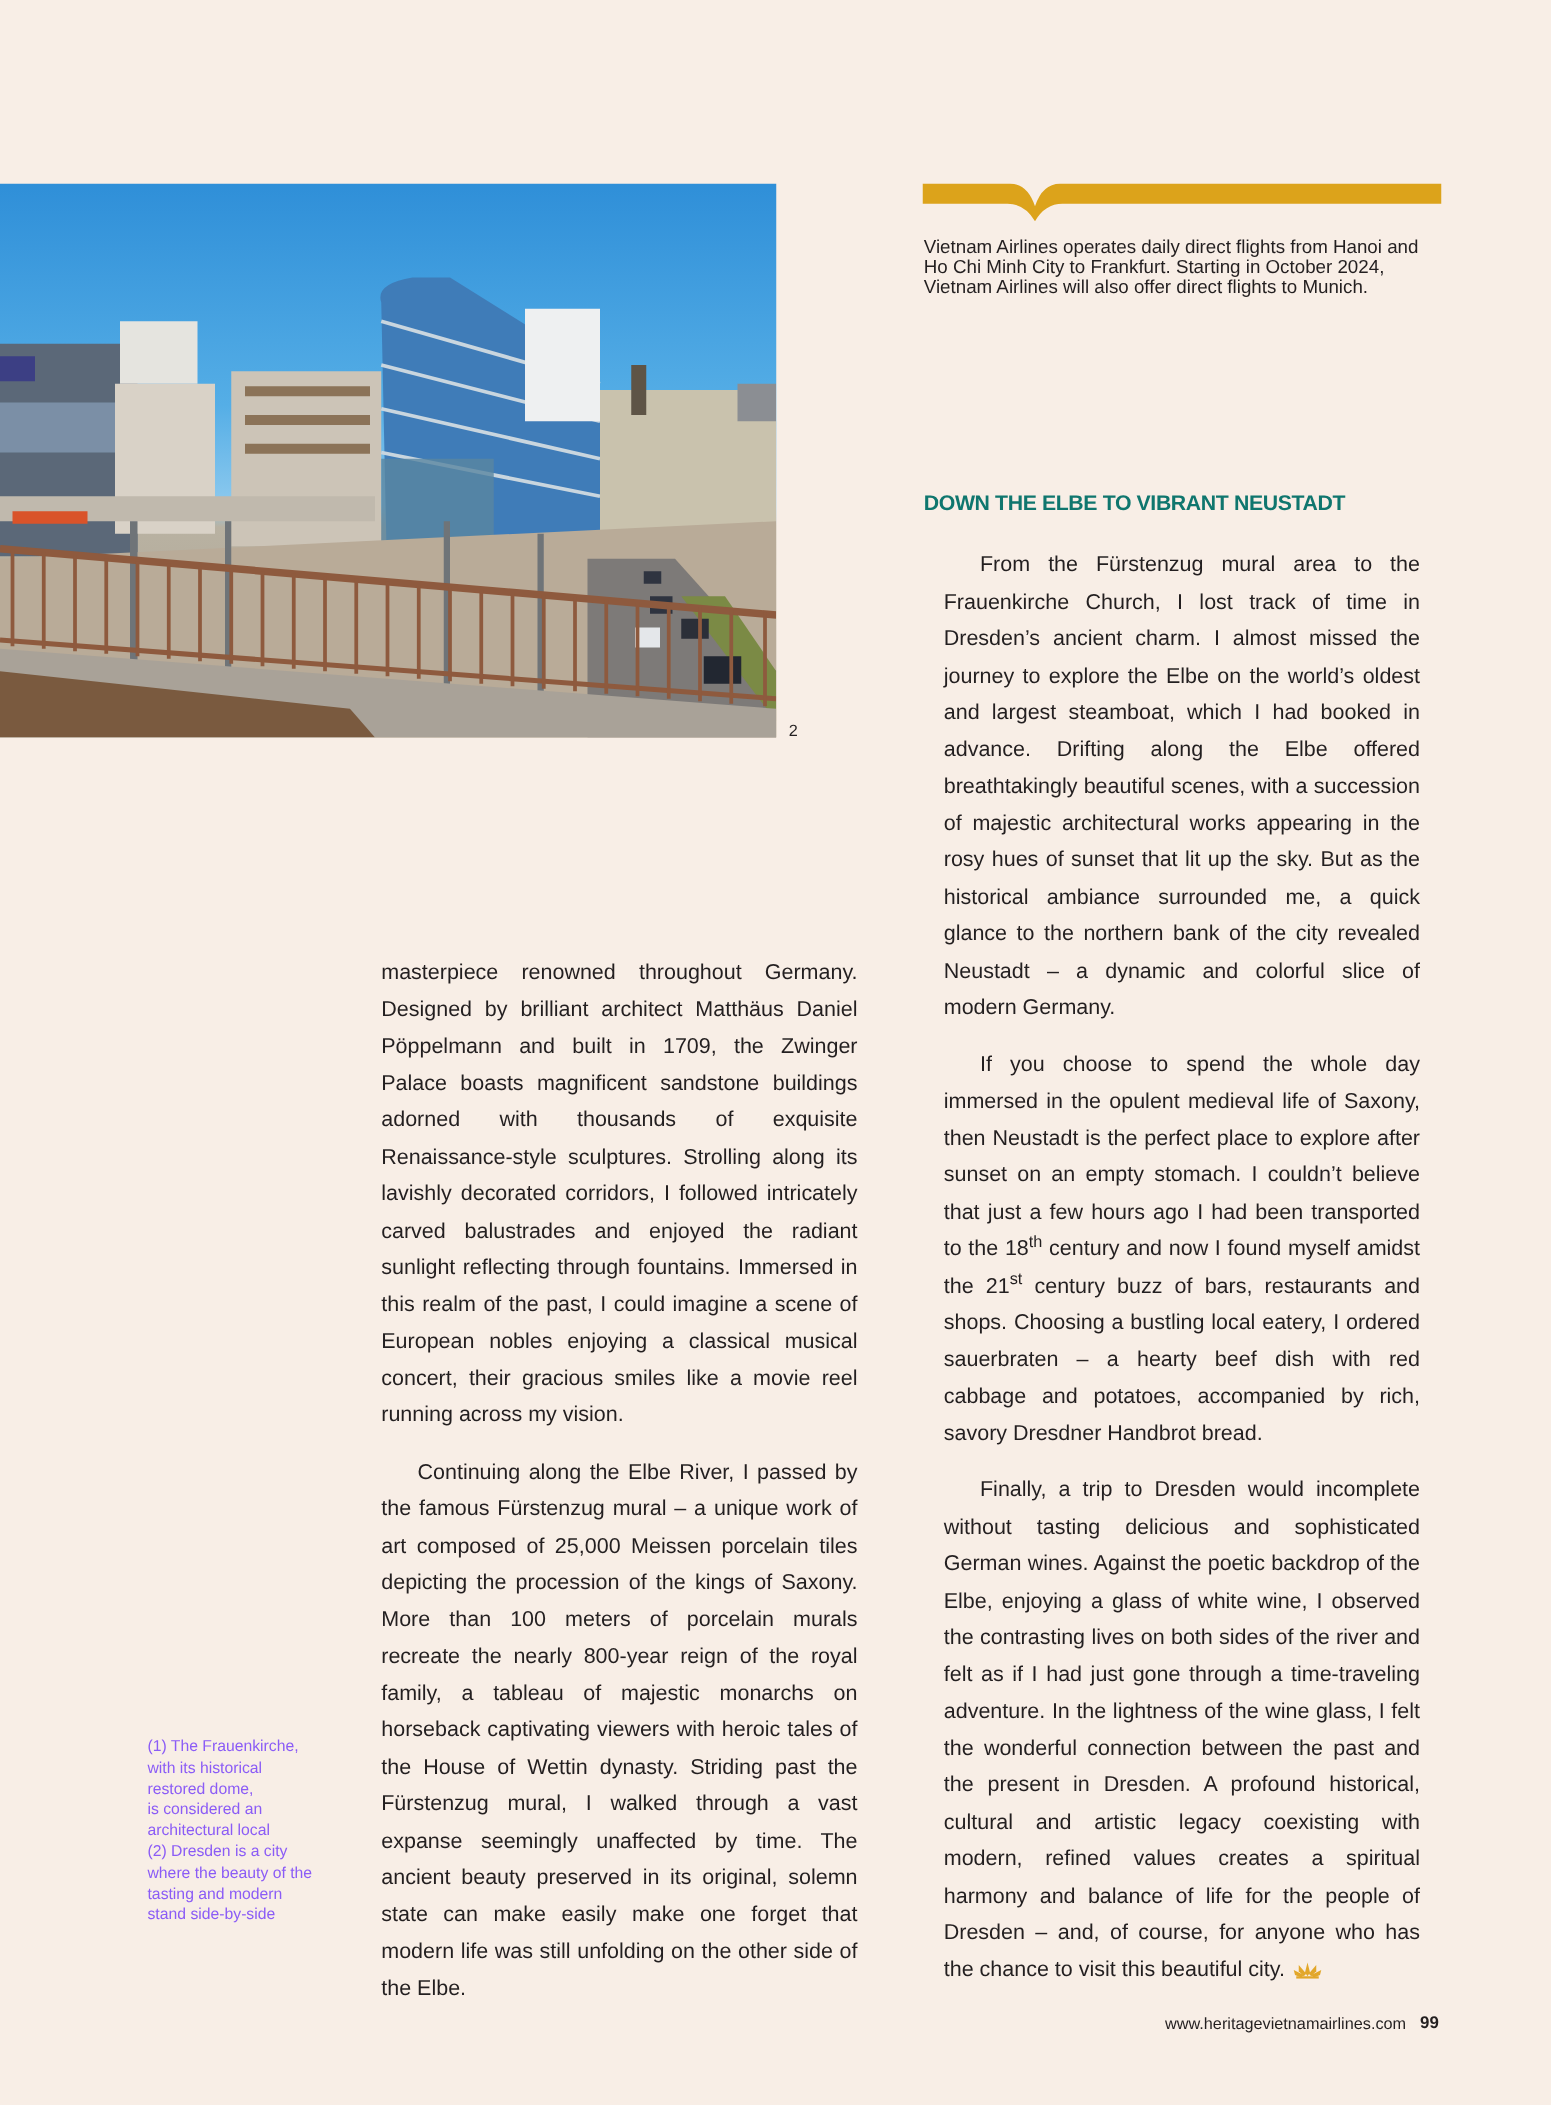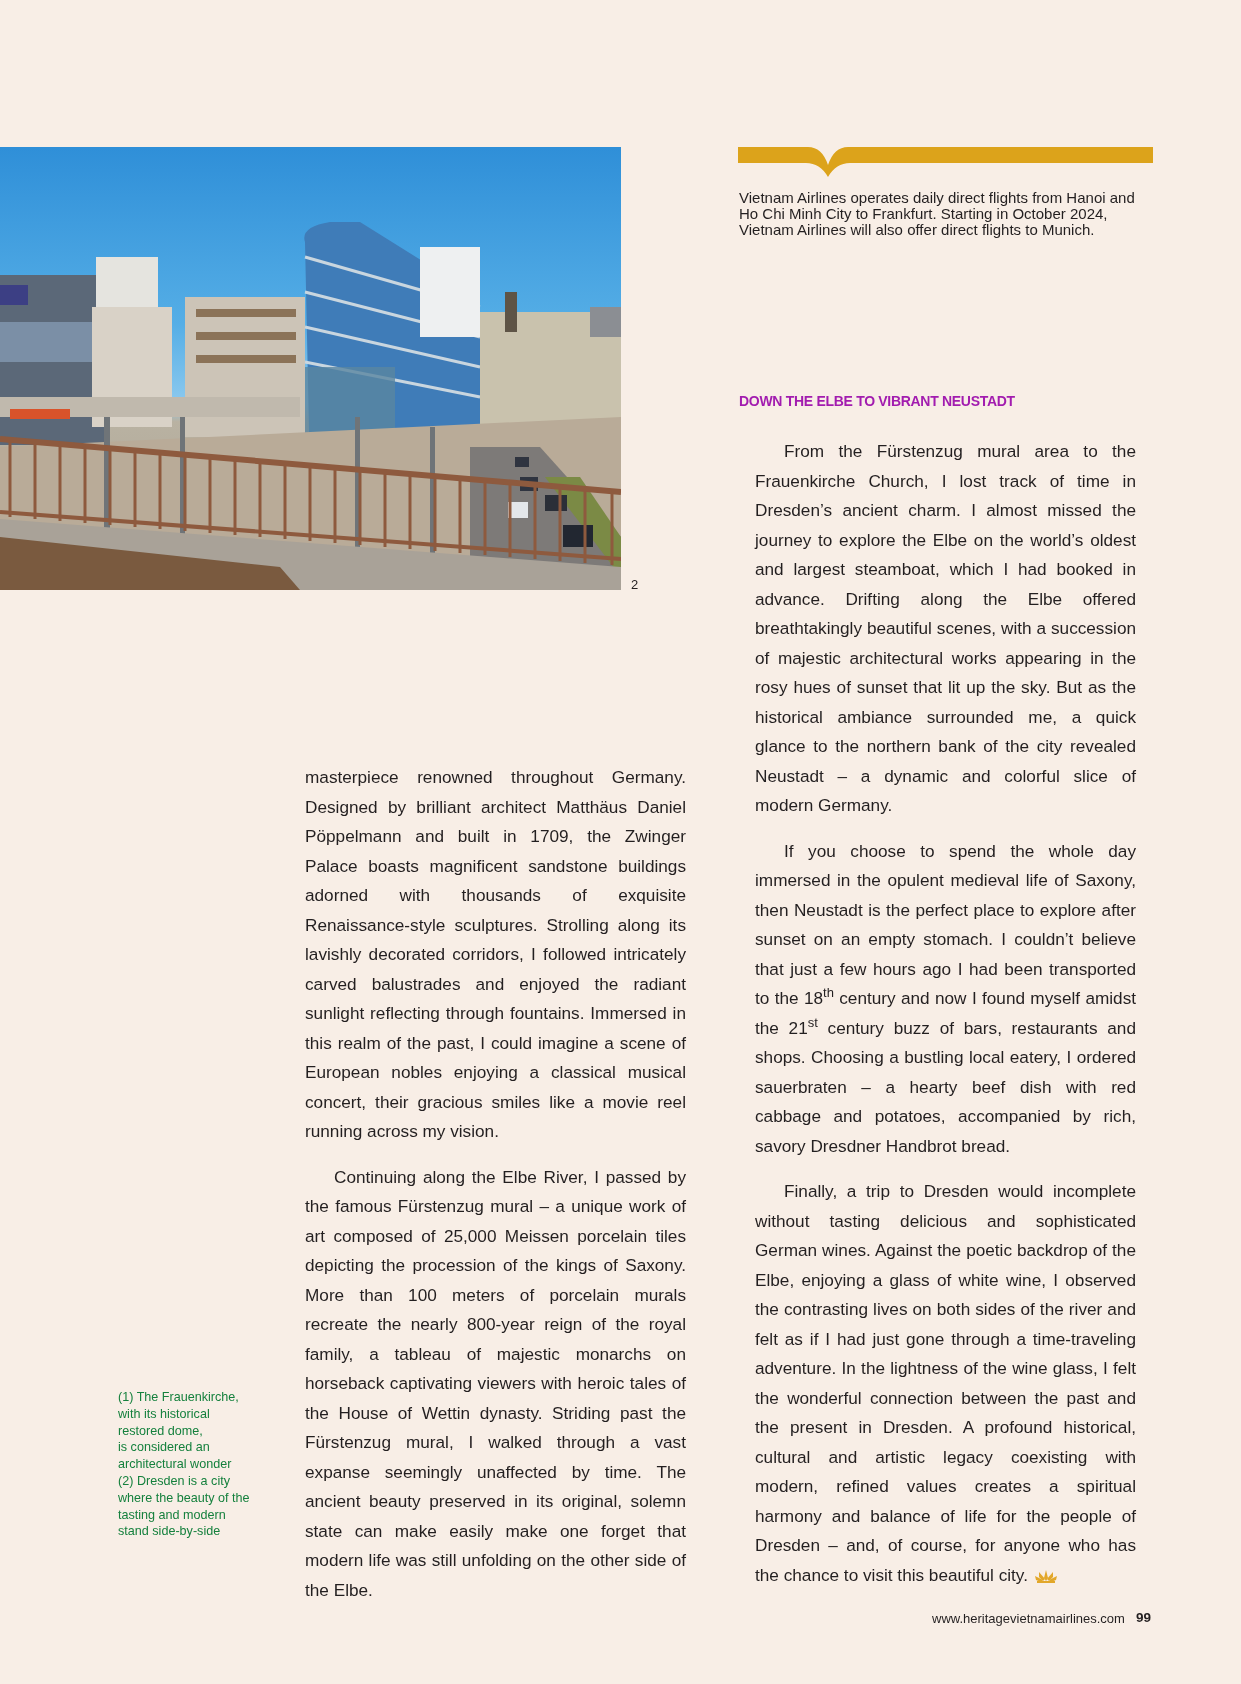--- a/index.html
+++ b/index.html
@@ -16,35 +16,35 @@
   .photo-num {
     position:absolute; left:631px; top:577px; font-size:13px; color:#231f20;
   }
   .gold-bar { position:absolute; left:738px; top:145px; }
   .info {
     position:absolute; left:739px; top:190px; width:412px;
     font-size:15px; line-height:16px; color:#231f20;
   }
   .heading {
     position:absolute; left:739px; top:393px; width:420px;
-    font-size:14px; font-weight:bold; letter-spacing:-0.3px; white-space:nowrap; color:#a21caf;
+    font-size:17px; font-weight:bold; letter-spacing:-0.3px; white-space:nowrap; color:#0f766e;
   }
   .col {
     position:absolute; width:413px;
     font-size:17.2px; line-height:29.5px; text-align:justify; color:#231f20;
   }
   .col p { margin:16px; text-indent:29px; }
   .col p.noindent { text-indent:0; }
   .col-left { left:289px; top:747px; }
   .col-right { left:739px; top:421px; }
   sup { font-size:13px; line-height:0; vertical-align:super; }
   .lotus { display:inline-block; vertical-align:-2px; margin-left:6px; }
   .caption {
     position:absolute; left:118px; top:1389px; width:150px;
-    font-size:12.6px; line-height:16.8px; color:#15803d;
+    font-size:12.6px; line-height:16.8px; color:#8b5cf6;
   }
   .caption div { white-space:nowrap; }
   .footer-url {
     position:absolute; left:932px; top:1611px; font-size:13px; color:#231f20;
   }
   .footer-page {
     position:absolute; left:1136px; top:1610px; font-size:13.5px; font-weight:bold; color:#231f20;
   }
 </style>
 </head>
@@ -154,21 +154,21 @@
 <div class="col col-left">
   <p class="noindent">masterpiece renowned throughout Germany. Designed by brilliant architect Matthäus Daniel Pöppelmann and built in 1709, the Zwinger Palace boasts magnificent sandstone buildings adorned with thousands of exquisite Renaissance-style sculptures. Strolling along its lavishly decorated corridors, I followed intricately carved balustrades and enjoyed the radiant sunlight reflecting through fountains. Immersed in this realm of the past, I could imagine a scene of European nobles enjoying a classical musical concert, their gracious smiles like a movie reel running across my vision.</p>
   <p>Continuing along the Elbe River, I passed by the famous Fürstenzug mural – a unique work of art composed of 25,000 Meissen porcelain tiles depicting the procession of the kings of Saxony. More than 100 meters of porcelain murals recreate the nearly 800-year reign of the royal family, a tableau of majestic monarchs on horseback captivating viewers with heroic tales of the House of Wettin dynasty. Striding past the Fürstenzug mural, I walked through a vast expanse seemingly unaffected by time. The ancient beauty preserved in its original, solemn state can make easily make one forget that modern life was still unfolding on the other side of the Elbe.</p>
 </div>
 
 <div class="caption">
   <div>(1) The Frauenkirche,</div>
   <div>with its historical</div>
   <div>restored dome,</div>
   <div>is considered an</div>
-  <div>architectural wonder</div>
+  <div>architectural local</div>
   <div>(2) Dresden is a city</div>
   <div>where the beauty of the</div>
   <div>tasting and modern</div>
   <div>stand side-by-side</div>
 </div>
 
 <div class="footer-url">www.heritagevietnamairlines.com</div>
 <div class="footer-page">99</div>
 
 </body></html>

